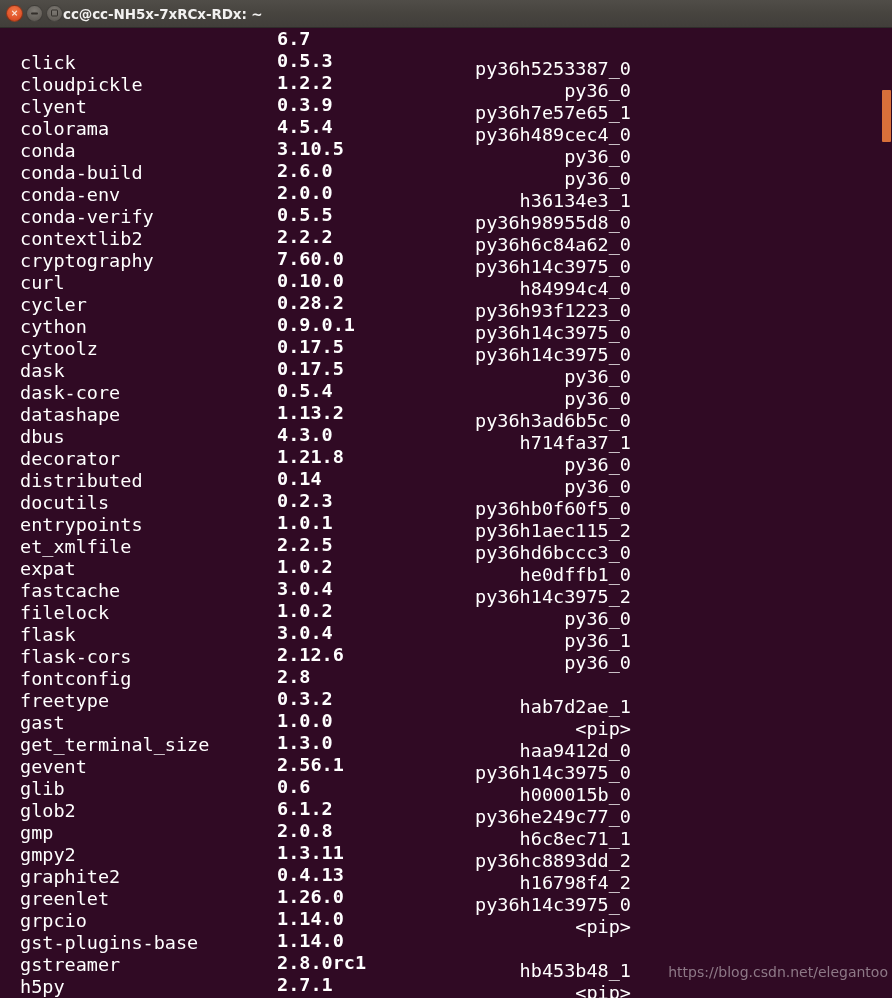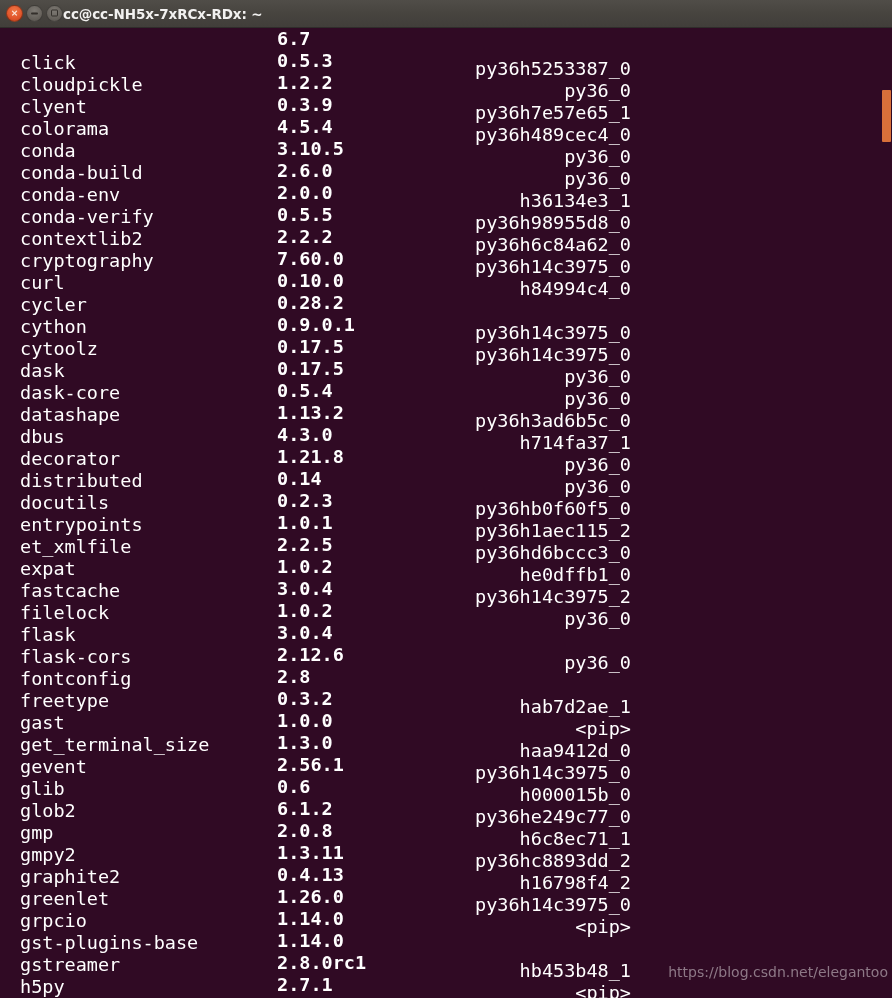--- a/index.html
+++ b/index.html
@@ -194,36 +194,36 @@
         <div class="row"><span class="col-build">py36_0</span><span class="col-name">cloudpickle</span><span class="col-version">0.5.3</span></div>
         <div class="row"><span class="col-build">py36h7e57e65_1</span><span class="col-name">clyent</span><span class="col-version">1.2.2</span></div>
         <div class="row"><span class="col-build">py36h489cec4_0</span><span class="col-name">colorama</span><span class="col-version">0.3.9</span></div>
         <div class="row"><span class="col-build">py36_0</span><span class="col-name">conda</span><span class="col-version">4.5.4</span></div>
         <div class="row"><span class="col-build">py36_0</span><span class="col-name">conda-build</span><span class="col-version">3.10.5</span></div>
         <div class="row"><span class="col-build">h36134e3_1</span><span class="col-name">conda-env</span><span class="col-version">2.6.0</span></div>
         <div class="row"><span class="col-build">py36h98955d8_0</span><span class="col-name">conda-verify</span><span class="col-version">2.0.0</span></div>
         <div class="row"><span class="col-build">py36h6c84a62_0</span><span class="col-name">contextlib2</span><span class="col-version">0.5.5</span></div>
         <div class="row"><span class="col-build">py36h14c3975_0</span><span class="col-name">cryptography</span><span class="col-version">2.2.2</span></div>
         <div class="row"><span class="col-build">h84994c4_0</span><span class="col-name">curl</span><span class="col-version">7.60.0</span></div>
-        <div class="row"><span class="col-name">cycler</span><span class="col-version">0.10.0</span></div>
+        <div class="row"><span class="col-build">py36h93f1223_0</span><span class="col-name">cycler</span><span class="col-version">0.10.0</span></div>
         <div class="row"><span class="col-build">py36h14c3975_0</span><span class="col-name">cython</span><span class="col-version">0.28.2</span></div>
         <div class="row"><span class="col-build">py36h14c3975_0</span><span class="col-name">cytoolz</span><span class="col-version">0.9.0.1</span></div>
         <div class="row"><span class="col-build">py36_0</span><span class="col-name">dask</span><span class="col-version">0.17.5</span></div>
         <div class="row"><span class="col-build">py36_0</span><span class="col-name">dask-core</span><span class="col-version">0.17.5</span></div>
         <div class="row"><span class="col-build">py36h3ad6b5c_0</span><span class="col-name">datashape</span><span class="col-version">0.5.4</span></div>
         <div class="row"><span class="col-build">h714fa37_1</span><span class="col-name">dbus</span><span class="col-version">1.13.2</span></div>
         <div class="row"><span class="col-build">py36_0</span><span class="col-name">decorator</span><span class="col-version">4.3.0</span></div>
         <div class="row"><span class="col-build">py36_0</span><span class="col-name">distributed</span><span class="col-version">1.21.8</span></div>
         <div class="row"><span class="col-build">py36hb0f60f5_0</span><span class="col-name">docutils</span><span class="col-version">0.14</span></div>
         <div class="row"><span class="col-build">py36h1aec115_2</span><span class="col-name">entrypoints</span><span class="col-version">0.2.3</span></div>
         <div class="row"><span class="col-build">py36hd6bccc3_0</span><span class="col-name">et_xmlfile</span><span class="col-version">1.0.1</span></div>
         <div class="row"><span class="col-build">he0dffb1_0</span><span class="col-name">expat</span><span class="col-version">2.2.5</span></div>
         <div class="row"><span class="col-build">py36h14c3975_2</span><span class="col-name">fastcache</span><span class="col-version">1.0.2</span></div>
         <div class="row"><span class="col-build">py36_0</span><span class="col-name">filelock</span><span class="col-version">3.0.4</span></div>
-        <div class="row"><span class="col-name">flask</span><span class="col-version">1.0.2</span></div>
+        <div class="row"><span class="col-build">py36_1</span><span class="col-name">flask</span><span class="col-version">1.0.2</span></div>
         <div class="row"><span class="col-build">py36_0</span><span class="col-name">flask-cors</span><span class="col-version">3.0.4</span></div>
         <div class="row"><span class="col-name">fontconfig</span><span class="col-version">2.12.6</span></div>
         <div class="row"><span class="col-build">hab7d2ae_1</span><span class="col-name">freetype</span><span class="col-version">2.8</span></div>
         <div class="row"><span class="col-build">&lt;pip&gt;</span><span class="col-name">gast</span><span class="col-version">0.3.2</span></div>
         <div class="row"><span class="col-build">haa9412d_0</span><span class="col-name">get_terminal_size</span><span class="col-version">1.0.0</span></div>
         <div class="row"><span class="col-build">py36h14c3975_0</span><span class="col-name">gevent</span><span class="col-version">1.3.0</span></div>
         <div class="row"><span class="col-build">h000015b_0</span><span class="col-name">glib</span><span class="col-version">2.56.1</span></div>
         <div class="row"><span class="col-build">py36he249c77_0</span><span class="col-name">glob2</span><span class="col-version">0.6</span></div>
         <div class="row"><span class="col-build">h6c8ec71_1</span><span class="col-name">gmp</span><span class="col-version">6.1.2</span></div>
         <div class="row"><span class="col-build">py36hc8893dd_2</span><span class="col-name">gmpy2</span><span class="col-version">2.0.8</span></div>

